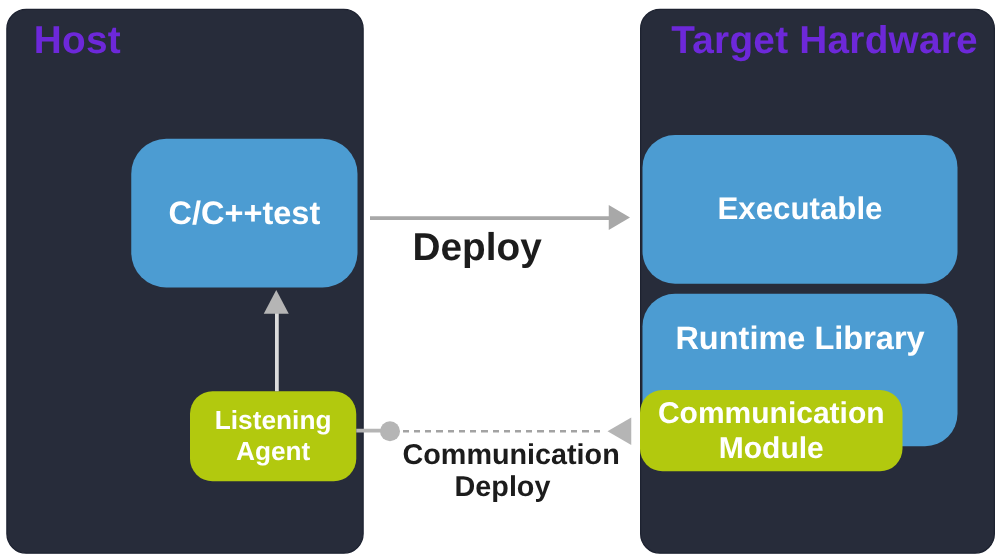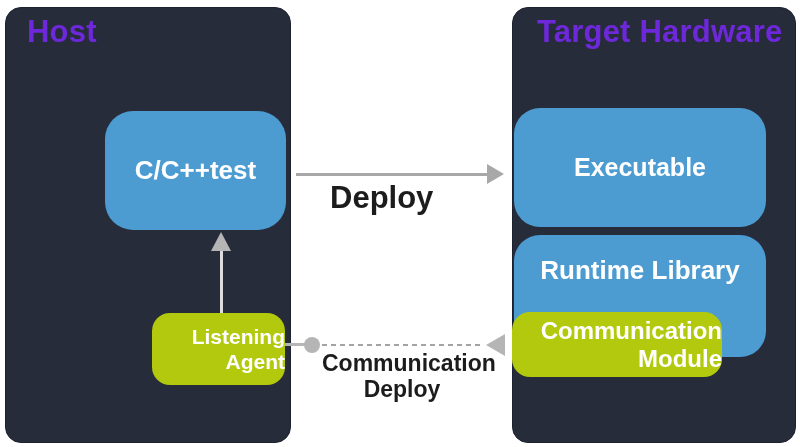--- a/index.html
+++ b/index.html
@@ -14,21 +14,21 @@
   .panel-title{
     position:absolute;color:#6d28d9;font-size:31px;font-weight:bold;letter-spacing:.2px;
   }
   .box-blue{
     position:absolute;background:#4c9cd2;color:#ffffff;font-weight:bold;
     display:flex;flex-direction:column;align-items:center;justify-content:center;
     text-align:center;box-sizing:border-box;
   }
   .box-green{
     position:absolute;background:#b2c90e;color:#ffffff;font-weight:bold;
-    display:flex;flex-direction:column;align-items:flex-end;justify-content:center;
+    display:flex;flex-direction:column;align-items:center;justify-content:center;
     text-align:center;box-sizing:border-box;
   }
   
   .host-panel{left:5px;top:7px;width:286px;height:436px;}
   .host-title{left:27px;top:14px;}
   .cpptest{left:105px;top:111px;width:181px;height:119px;border-radius:28px;font-size:26px;}
   .agent{left:152px;top:313px;width:133px;height:72px;border-radius:18px;font-size:21px;line-height:1.2;}
   
   .target-panel{left:512px;top:7px;width:284px;height:436px;}
   .target-title{left:537px;top:14px;}

